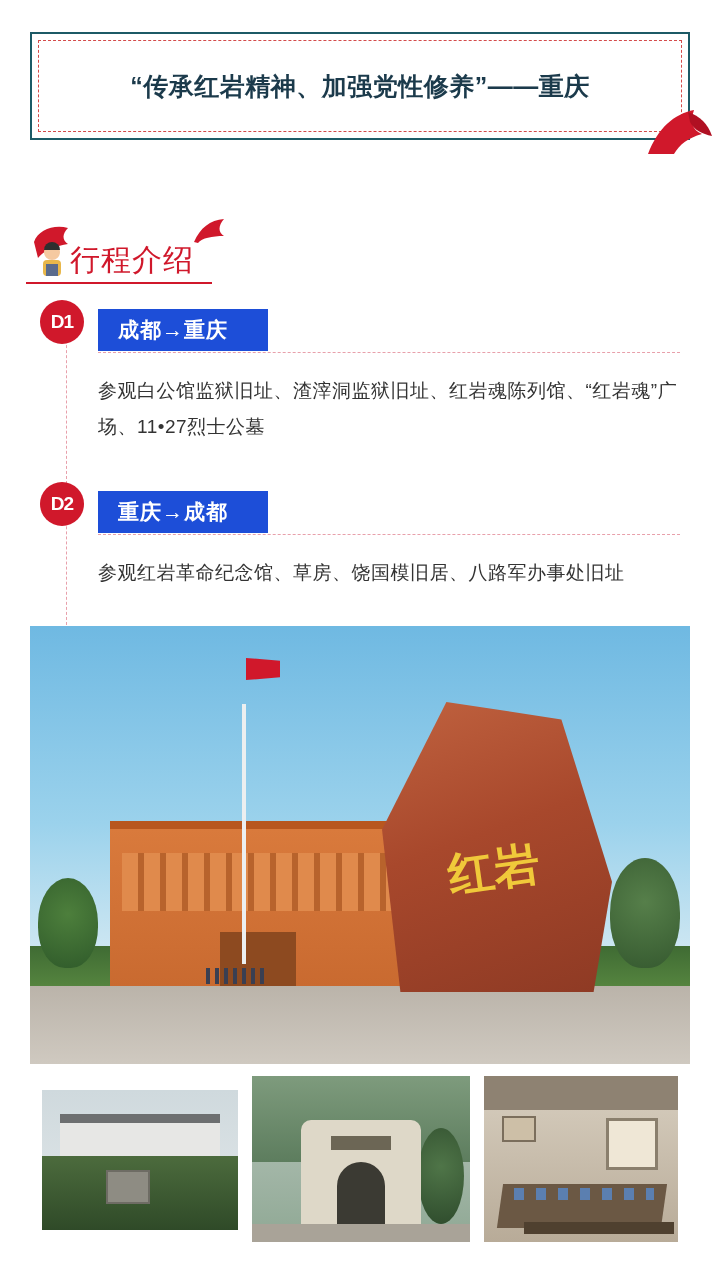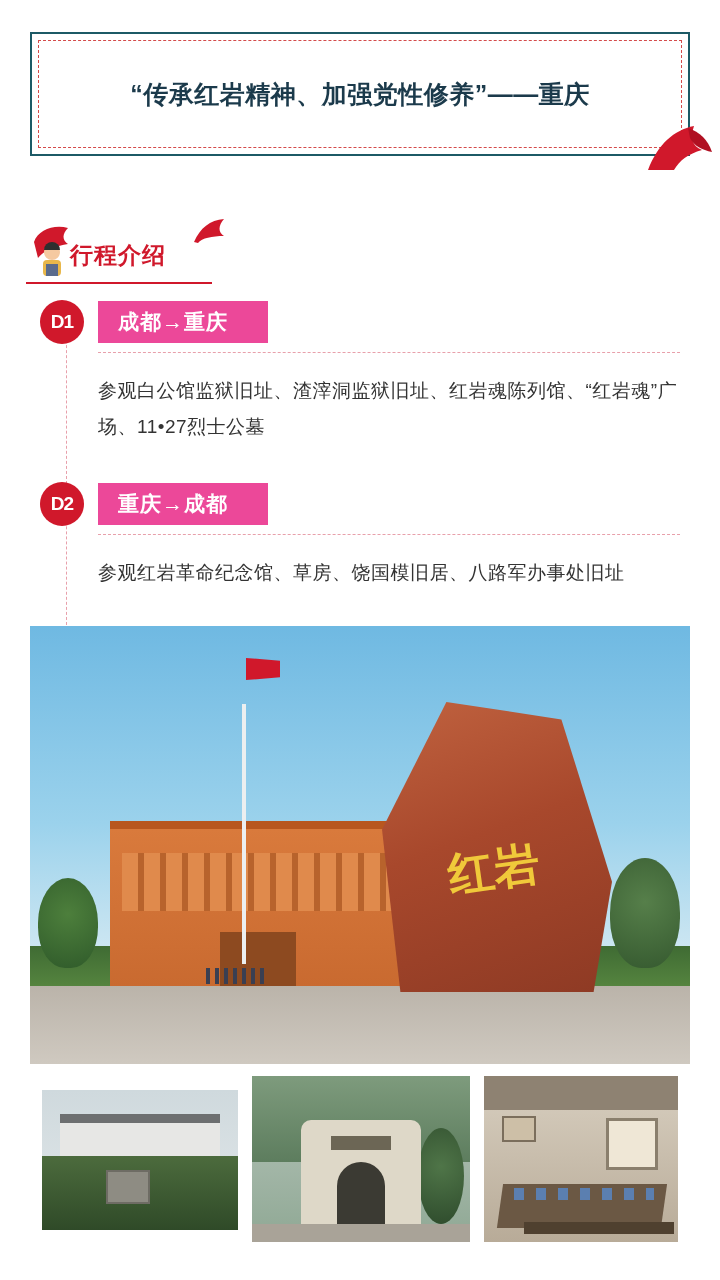--- a/index.html
+++ b/index.html
@@ -16,21 +16,21 @@
     height: 1280px;
     background: #ffffff;
   }
 
   
   .title-wrap {
     position: absolute;
     left: 30px;
     top: 32px;
     width: 660px;
-    height: 124px;
+    height: 108px;
   }
   .title-outer {
     position: absolute;
     inset: 0;
     border: 2px solid #1c5a66;
     background: #ffffff;
   }
   .title-inner {
     position: absolute;
     left: 8px;
@@ -71,22 +71,22 @@
     position: absolute;
     left: 6px;
     top: 8px;
     width: 50px;
     height: 52px;
   }
   .section-label {
     position: absolute;
     left: 48px;
     top: 22px;
-    font-size: 23px;
-    font-weight: bold;
+    font-size: 30px;
+    font-weight: normal;
     color: #d0182b;
     letter-spacing: 1px;
   }
   .section-underline {
     position: absolute;
     left: 4px;
     top: 64px;
     width: 186px;
     height: 2px;
     background: #d0182b;
@@ -118,24 +118,24 @@
     font-size: 19px;
     font-weight: bold;
     display: flex;
     align-items: center;
     justify-content: center;
     letter-spacing: -1px;
   }
   .day-title {
     position: absolute;
     left: 58px;
-    top: 1px;
+    top: 9px;
     min-width: 170px;
     height: 42px;
-    background: #ec4899;
+    background: #1d4ed8;
     color: #ffffff;
     font-size: 21px;
     font-weight: bold;
     display: flex;
     align-items: center;
     padding: 0 20px;
     letter-spacing: 1px;
   }
   .day-sep {
     position: absolute;

